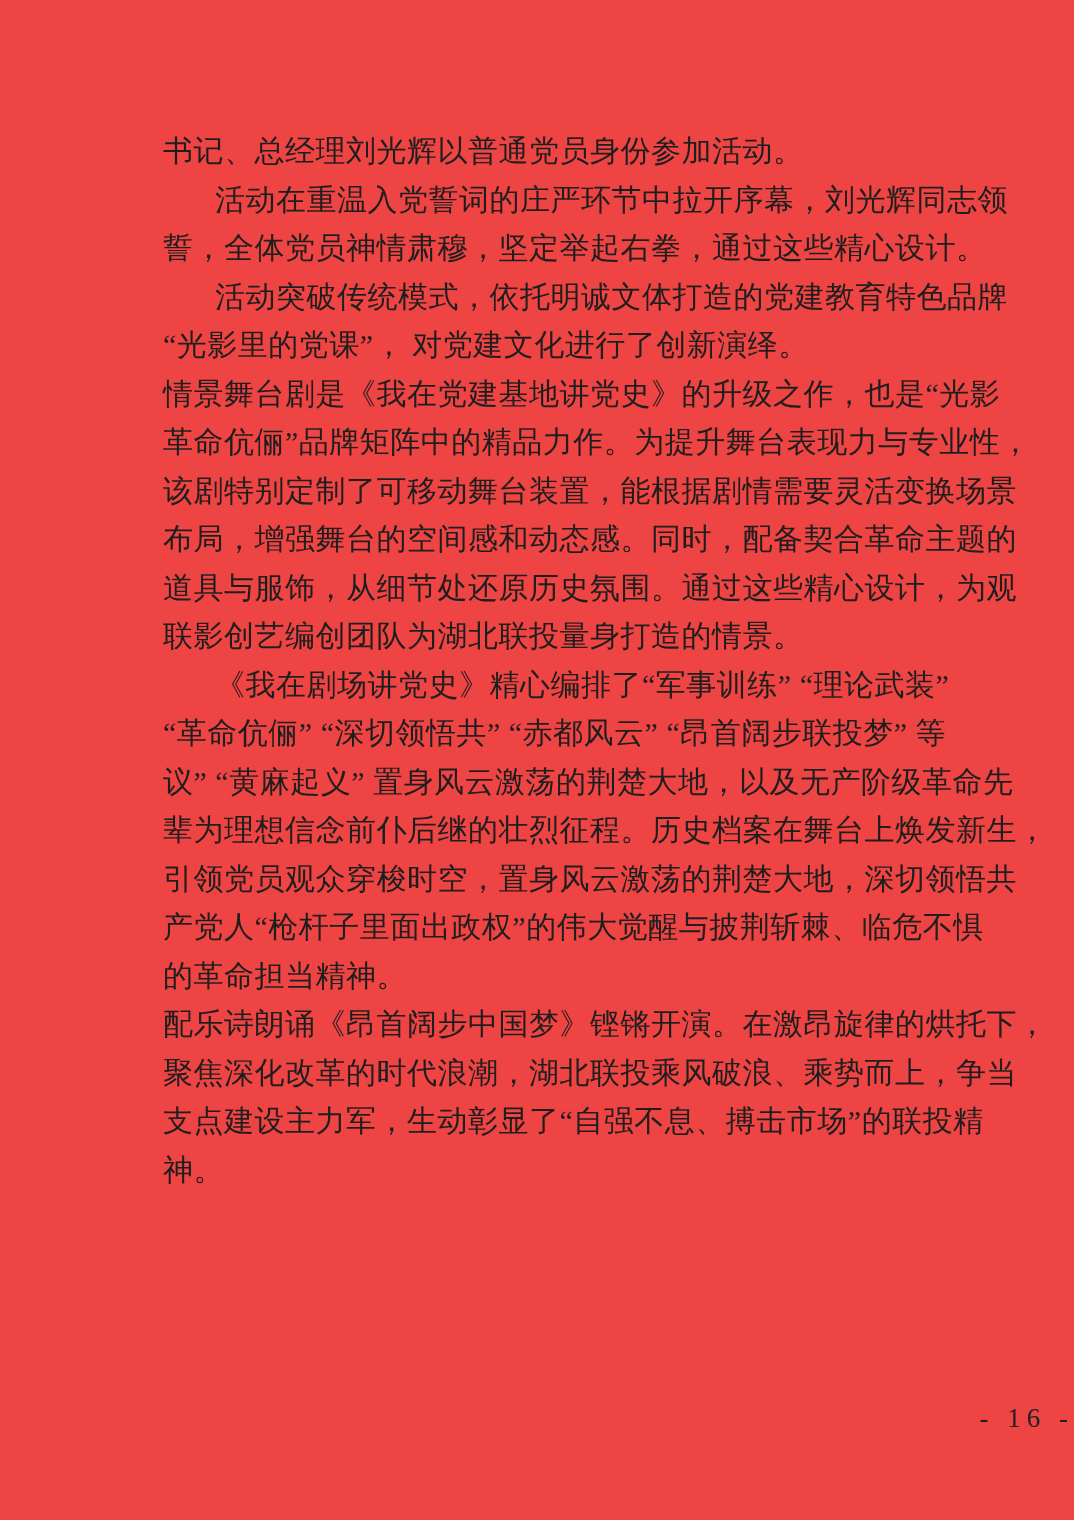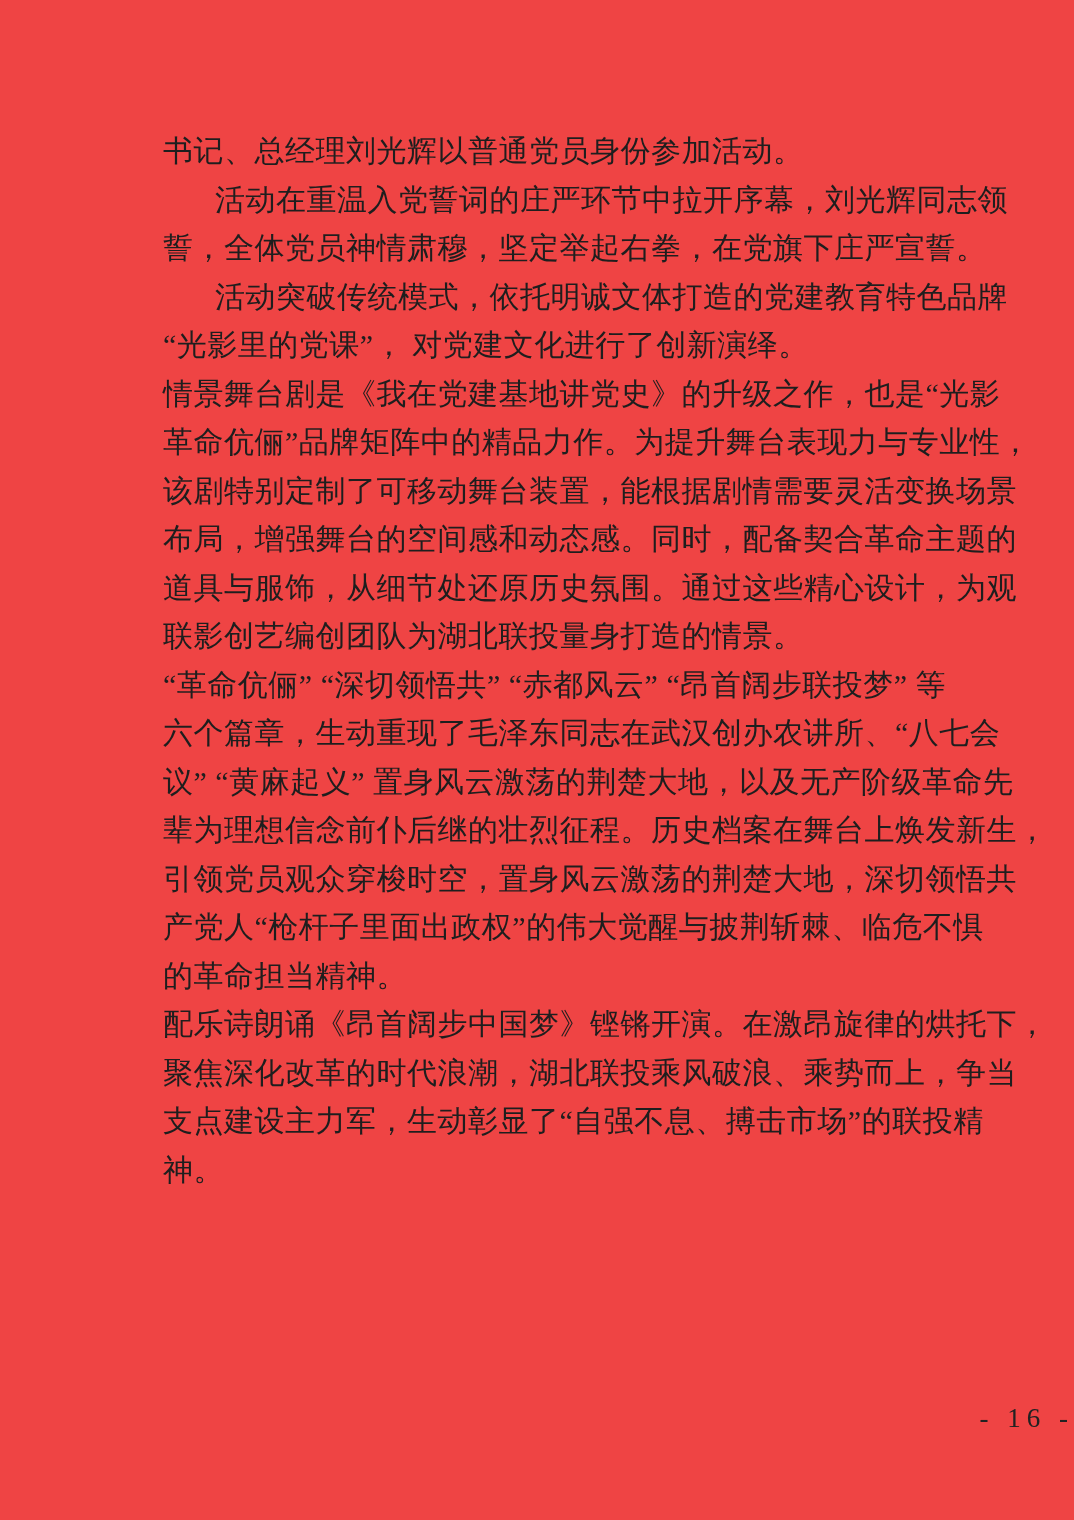--- a/index.html
+++ b/index.html
@@ -47,31 +47,31 @@
 </style>
 </head>
 <body>
 
 <div class="page">
 
   <div class="body-text">
 
   <div class="text-line">书记、总经理刘光辉以普通党员身份参加活动。</div>
       <div class="text-line indent">活动在重温入党誓词的庄严环节中拉开序幕，刘光辉同志领</div>
-      <div class="text-line">誓，全体党员神情肃穆，坚定举起右拳，在党旗下庄严宣誓。</div>
+      <div class="text-line">誓，全体党员神情肃穆，坚定举起右拳，通过这些精心设计。</div>
       <div class="text-line indent">活动突破传统模式，依托明诚文体打造的党建教育特色品牌</div>
       <div class="text-line">“光影里的党课”， 对党建文化进行了创新演绎。</div>
       <div class="text-line">情景舞台剧是《我在党建基地讲党史》的升级之作，也是“光影</div>
       <div class="text-line">革命伉俪”品牌矩阵中的精品力作。为提升舞台表现力与专业性，</div>
       <div class="text-line">该剧特别定制了可移动舞台装置，能根据剧情需要灵活变换场景</div>
       <div class="text-line">布局，增强舞台的空间感和动态感。同时，配备契合革命主题的</div>
       <div class="text-line">道具与服饰，从细节处还原历史氛围。通过这些精心设计，为观</div>
       <div class="text-line">联影创艺编创团队为湖北联投量身打造的情景。</div>
+      <div class="text-line indent">《我在剧场讲党史》精心编排了“军事训练” “理论武装”</div>
       <div class="text-line">“革命伉俪” “深切领悟共” “赤都风云” “昂首阔步联投梦” 等</div>
-      <div class="text-line">六个篇章，生动重现了毛泽东同志在武汉创办农讲所、“八七会</div>
       <div class="text-line">议” “黄麻起义” 置身风云激荡的荆楚大地，以及无产阶级革命先</div>
       <div class="text-line">辈为理想信念前仆后继的壮烈征程。历史档案在舞台上焕发新生，</div>
       <div class="text-line">引领党员观众穿梭时空，置身风云激荡的荆楚大地，深切领悟共</div>
       <div class="text-line">产党人“枪杆子里面出政权”的伟大觉醒与披荆斩棘、临危不惧</div>
       <div class="text-line">的革命担当精神。</div>
       <div class="text-line">配乐诗朗诵《昂首阔步中国梦》铿锵开演。在激昂旋律的烘托下，</div>
       <div class="text-line">聚焦深化改革的时代浪潮，湖北联投乘风破浪、乘势而上，争当</div>
       <div class="text-line">支点建设主力军，生动彰显了“自强不息、搏击市场”的联投精</div>
       <div class="text-line">神。</div>
     </div>

